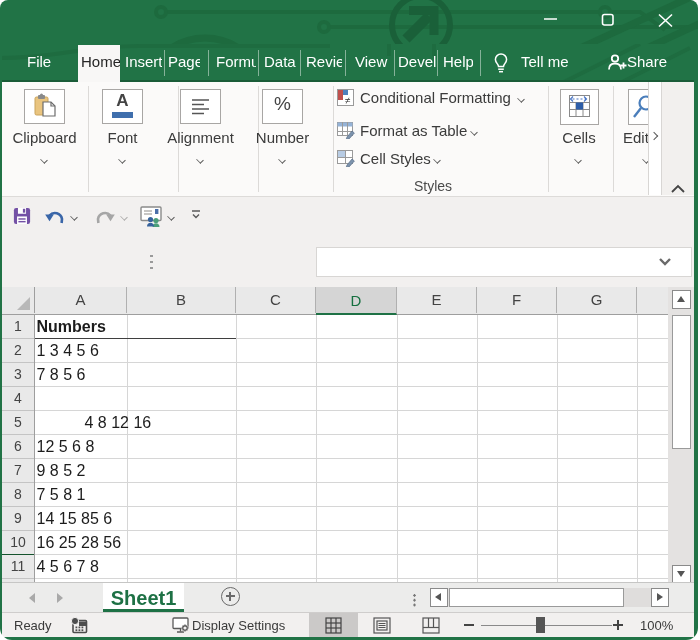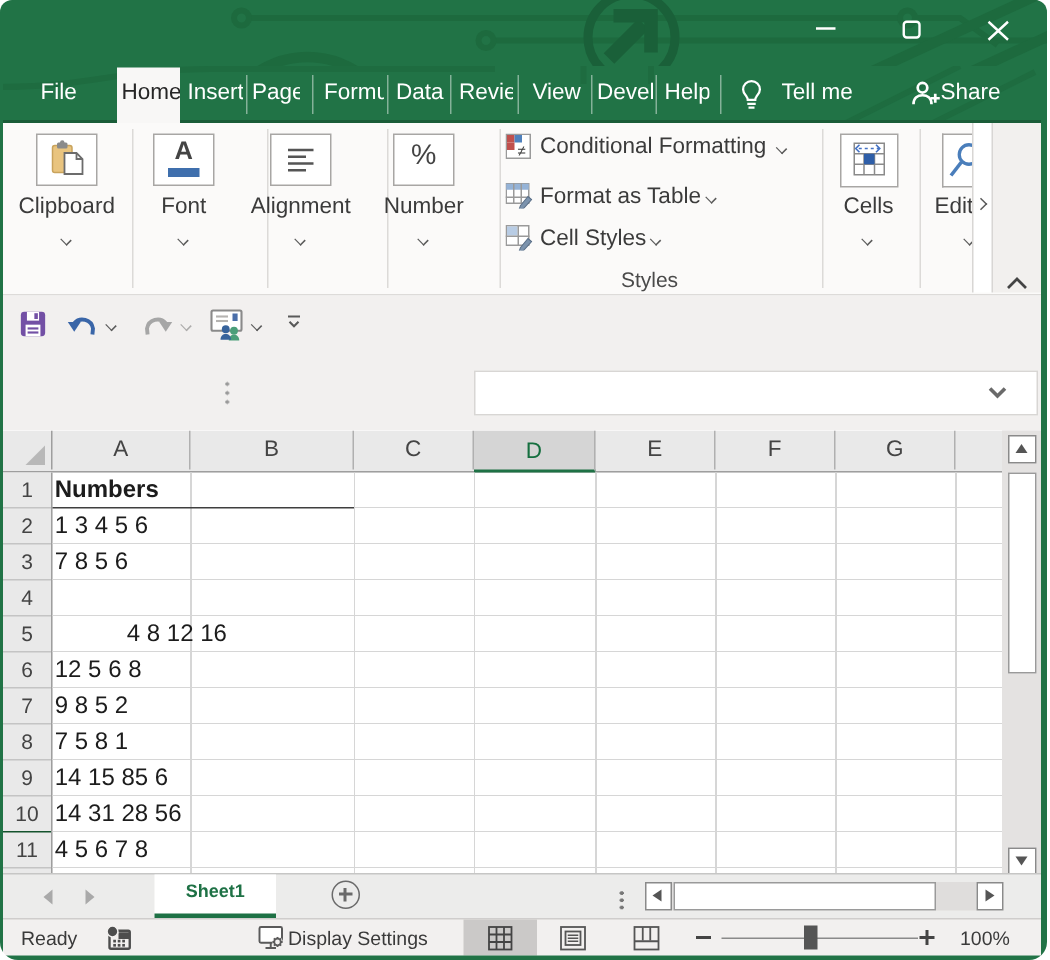--- a/index.html
+++ b/index.html
@@ -300,21 +300,21 @@
 
     <div class="abs" id="cells" style="left:33px;top:28px;width:633px;height:268px;font-size:16px;color:#1c1c1c;">
       <div class="abs" style="left:1.5px;top:0;height:24px;line-height:23px;font-weight:bold;">Numbers</div>
       <div class="abs" style="left:1.5px;top:24px;height:24px;line-height:24px;">1 3 4 5 6</div>
       <div class="abs" style="left:1.5px;top:48px;height:24px;line-height:24px;">7 8 5 6</div>
       <div class="abs" style="left:1.5px;top:96px;height:24px;line-height:24px;padding-left:48px;">4 8 12 16</div>
       <div class="abs" style="left:1.5px;top:120px;height:24px;line-height:24px;">12 5 6 8</div>
       <div class="abs" style="left:1.5px;top:144px;height:24px;line-height:24px;">9 8 5 2</div>
       <div class="abs" style="left:1.5px;top:168px;height:24px;line-height:24px;">7 5 8 1</div>
       <div class="abs" style="left:1.5px;top:192px;height:24px;line-height:24px;">14 15 85 6</div>
-      <div class="abs" style="left:1.5px;top:216px;height:24px;line-height:24px;">14 31 28 56</div>
+      <div class="abs" style="left:1.5px;top:216px;height:24px;line-height:24px;">16 25 28 56</div>
       <div class="abs" style="left:1.5px;top:240px;height:24px;line-height:24px;">4 5 6 7 8</div>
     </div>
 
     <div class="abs" style="left:33px;top:50.5px;width:201px;height:1.5px;background:#3f3f3f;"></div>
   </div>
 
   <div class="abs" id="vscroll" style="left:668px;top:287px;width:26px;height:295px;background:#e4e2e1;">
     <div class="abs" style="left:4px;top:3px;width:19px;height:19px;background:#fff;border:1.5px solid #8a8a8a;box-sizing:border-box;">
       <div class="abs" style="left:3.5px;top:4.5px;width:0;height:0;border-left:4.5px solid transparent;border-right:4.5px solid transparent;border-bottom:6px solid #555;"></div>
     </div>
@@ -323,21 +323,21 @@
       <div class="abs" style="left:3.5px;top:5px;width:0;height:0;border-left:4.5px solid transparent;border-right:4.5px solid transparent;border-top:6px solid #555;"></div>
     </div>
   </div>
 
   <div class="abs" id="sheetbar" style="left:2px;top:582px;width:692px;height:30px;background:#ececeb;border-top:1px solid #c6c6c5;box-sizing:border-box;">
 
     <div class="abs" style="left:27px;top:10px;width:0;height:0;border-top:5px solid transparent;border-bottom:5px solid transparent;border-right:6px solid #a9a9a9;"></div>
     <div class="abs" style="left:55px;top:10px;width:0;height:0;border-top:5px solid transparent;border-bottom:5px solid transparent;border-left:6px solid #a9a9a9;"></div>
 
     <div class="abs" style="left:101px;top:0;width:81px;height:29px;background:#fff;border-bottom:3px solid #1e7145;box-sizing:border-box;text-align:center;">
-      <div style="margin-top:4px;font-size:12px;font-weight:bold;color:#1e7145;">Sheet1</div>
+      <div style="margin-top:4px;font-size:20px;font-weight:bold;color:#1e7145;">Sheet1</div>
     </div>
 
     <div class="abs" style="left:219px;top:4px;width:19px;height:19px;border:1.5px solid #6a6a6a;border-radius:50%;box-sizing:border-box;">
       <div class="abs" style="left:7px;top:3.5px;width:2px;height:9px;background:#6a6a6a;"></div>
       <div class="abs" style="left:3.5px;top:7px;width:9px;height:2px;background:#6a6a6a;"></div>
     </div>
 
     <div class="abs" style="left:411px;top:10px;width:3px;height:14px;background-image:radial-gradient(circle,#777 1.3px,transparent 1.4px);background-size:3px 4.8px;"></div>
 
     <div class="abs" style="left:428px;top:5px;width:239px;height:19px;background:#dfdddc;"></div>

